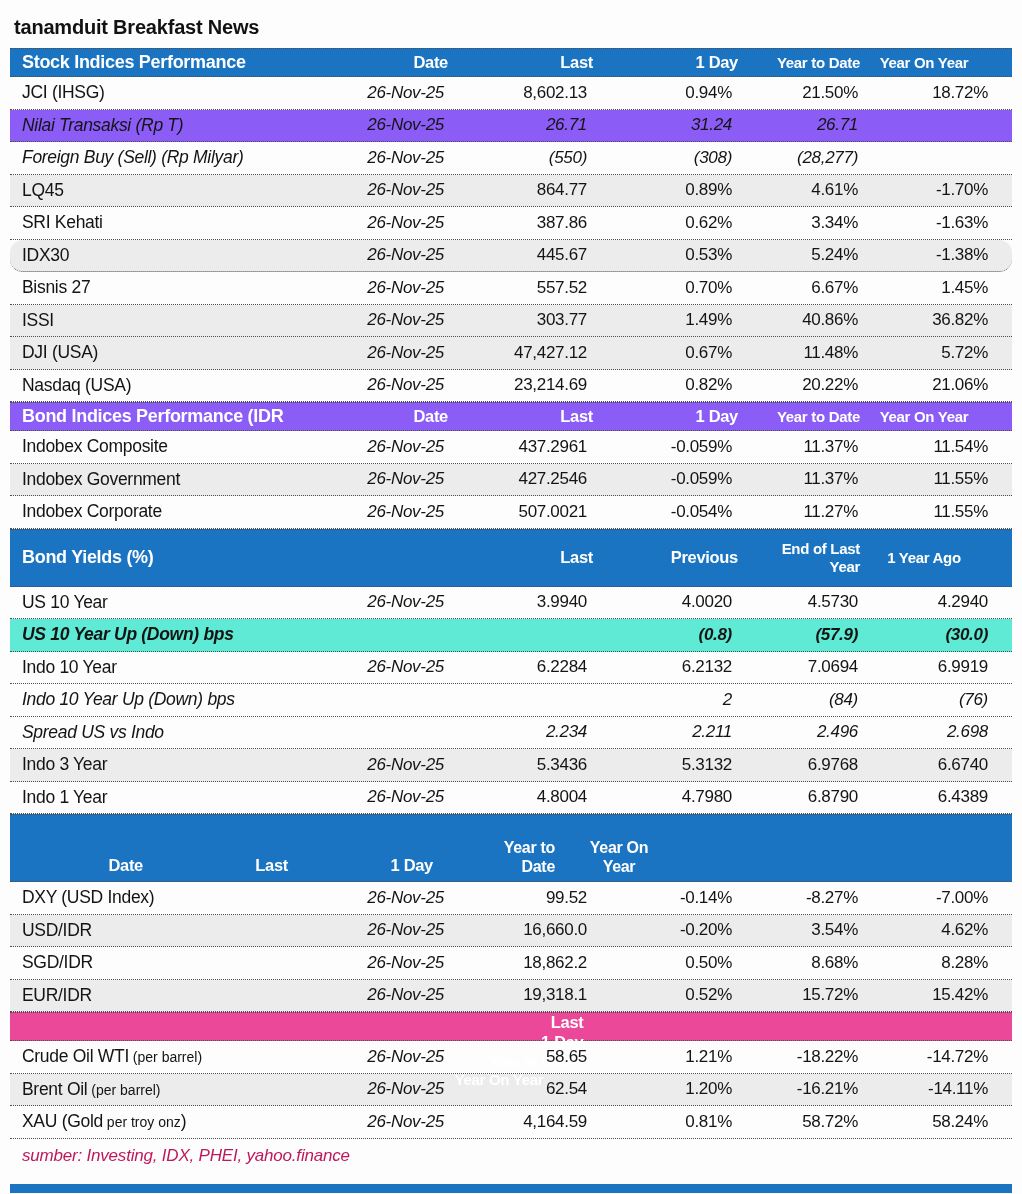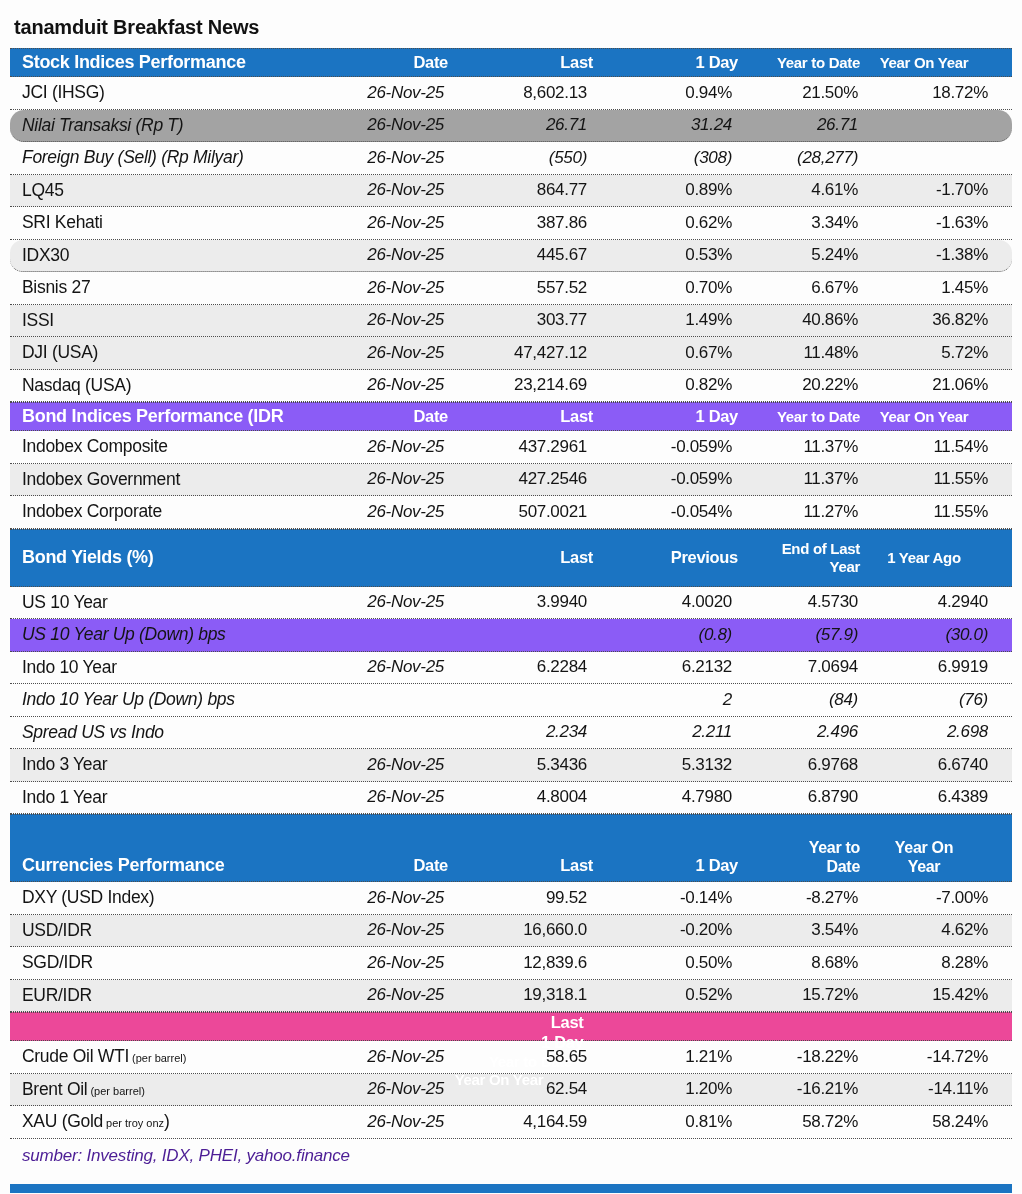--- a/index.html
+++ b/index.html
@@ -28,22 +28,22 @@
   .c-yoy{width:152px;text-align:right;padding-right:24px;}
   .thead .c-date,.thead .c-last,.thead .c-day,.thead .c-ytd{text-align:right;padding-right:0;}
   .thead .c-yoy{text-align:center;}
   
   .trow{display:flex;height:32.5px;align-items:center;border-bottom:1px dotted #4d4d4d;
         font-size:17px;letter-spacing:-0.3px;box-sizing:border-box;background:#fdfdfd;}
   .trow.shade{background:#ECECEC;}
   .trow .c-label{font-size:17.5px;}
   .trow .c-date{font-style:italic;}
   .trow.it{font-style:italic;}
-  .small{font-size:11px;letter-spacing:0;}
-  .source{font-style:italic;color:#4c1d95;font-size:17px;margin:7px 0 0 12px;letter-spacing:-0.2px;}
+  .small{font-size:14px;letter-spacing:0;}
+  .source{font-style:italic;color:#be185d;font-size:17px;margin:7px 0 0 12px;letter-spacing:-0.2px;}
   .bottom-bar{position:absolute;left:10px;width:1002px;bottom:1px;height:9px;background:#1B74C2;}
 </style>
 </head>
 <body>
 
 <div class="page">
   <div class="title">tanamduit Breakfast News</div>
   <div id="tables-root">
       <div class="section">
         <div class="thead " style="background: rgb(27, 116, 194);">
@@ -65,21 +65,21 @@
           </div>
         </div>
         <div class="trow">
           <div class="cell c-label"><span>JCI (IHSG)</span></div>
           <div class="cell c-date">26-Nov-25</div>
           <div class="cell c-last">8,602.13</div>
           <div class="cell c-day">0.94%</div>
           <div class="cell c-ytd">21.50%</div>
           <div class="cell c-yoy">18.72%</div>
         </div>
-        <div class="trow shade it" style="background: #a3a3a3; border-radius: 14px;">
+        <div class="trow shade it" style="background: #8b5cf6;">
           <div class="cell c-label"><span>Nilai Transaksi (Rp T)</span></div>
           <div class="cell c-date">26-Nov-25</div>
           <div class="cell c-last">26.71</div>
           <div class="cell c-day">31.24</div>
           <div class="cell c-ytd">26.71</div>
           <div class="cell c-yoy"></div>
         </div>
         <div class="trow it">
           <div class="cell c-label"><span>Foreign Buy (Sell) (Rp Milyar)</span></div>
           <div class="cell c-date">26-Nov-25</div>
@@ -208,21 +208,21 @@
           </div>
         </div>
         <div class="trow">
           <div class="cell c-label"><span>US 10 Year</span></div>
           <div class="cell c-date">26-Nov-25</div>
           <div class="cell c-last">3.9940</div>
           <div class="cell c-day">4.0020</div>
           <div class="cell c-ytd">4.5730</div>
           <div class="cell c-yoy">4.2940</div>
         </div>
-        <div class="trow shade it" style="background: #8b5cf6;">
+        <div class="trow shade it" style="background: #5eead4; font-weight: bold;">
           <div class="cell c-label"><span>US 10 Year Up (Down) bps</span></div>
           <div class="cell c-date"></div>
           <div class="cell c-last"></div>
           <div class="cell c-day">(0.8)</div>
           <div class="cell c-ytd">(57.9)</div>
           <div class="cell c-yoy">(30.0)</div>
         </div>
         <div class="trow">
           <div class="cell c-label"><span>Indo 10 Year</span></div>
           <div class="cell c-date">26-Nov-25</div>
@@ -259,21 +259,20 @@
           <div class="cell c-label"><span>Indo 1 Year</span></div>
           <div class="cell c-date">26-Nov-25</div>
           <div class="cell c-last">4.8004</div>
           <div class="cell c-day">4.7980</div>
           <div class="cell c-ytd">6.8790</div>
           <div class="cell c-yoy">6.4389</div>
         </div>
       </div>
       <div class="section">
         <div class="thead h-cur" style="background: rgb(27, 116, 194);">
-          <div class="cell c-label hlabel"><span>Currencies Performance</span></div>
           <div class="cell hcol c-date">
             <div>Date</div>
           </div>
           <div class="cell hcol c-last">
             <div>Last</div>
           </div>
           <div class="cell hcol c-day">
             <div>1 Day</div>
           </div>
           <div class="cell hcol c-ytd">
@@ -297,21 +296,21 @@
           <div class="cell c-label"><span>USD/IDR</span></div>
           <div class="cell c-date">26-Nov-25</div>
           <div class="cell c-last">16,660.0</div>
           <div class="cell c-day">-0.20%</div>
           <div class="cell c-ytd">3.54%</div>
           <div class="cell c-yoy">4.62%</div>
         </div>
         <div class="trow">
           <div class="cell c-label"><span>SGD/IDR</span></div>
           <div class="cell c-date">26-Nov-25</div>
-          <div class="cell c-last">12,839.6</div>
+          <div class="cell c-last">18,862.2</div>
           <div class="cell c-day">0.50%</div>
           <div class="cell c-ytd">8.68%</div>
           <div class="cell c-yoy">8.28%</div>
         </div>
         <div class="trow shade" style="background: rgb(236, 236, 236);">
           <div class="cell c-label"><span>EUR/IDR</span></div>
           <div class="cell c-date">26-Nov-25</div>
           <div class="cell c-last">19,318.1</div>
           <div class="cell c-day">0.52%</div>
           <div class="cell c-ytd">15.72%</div>

